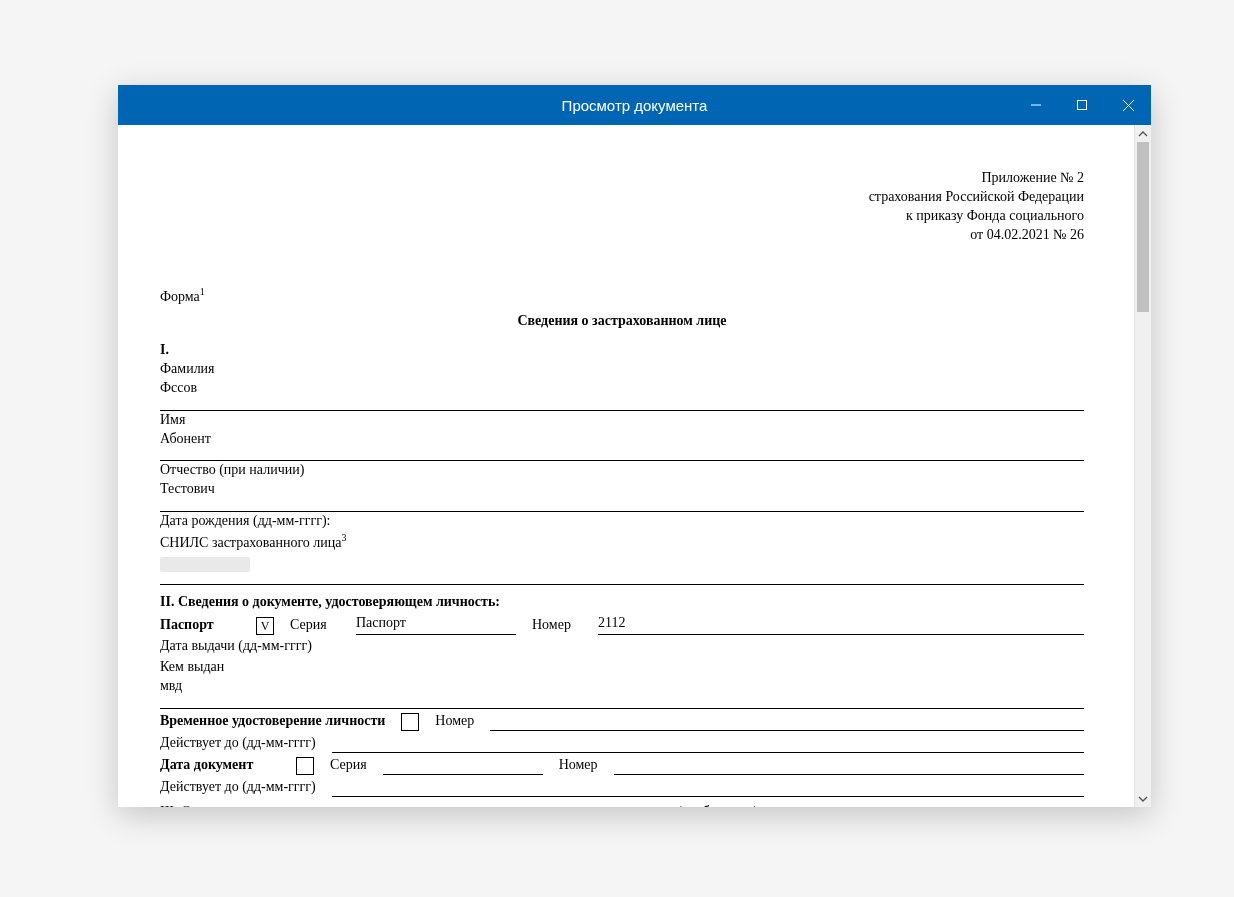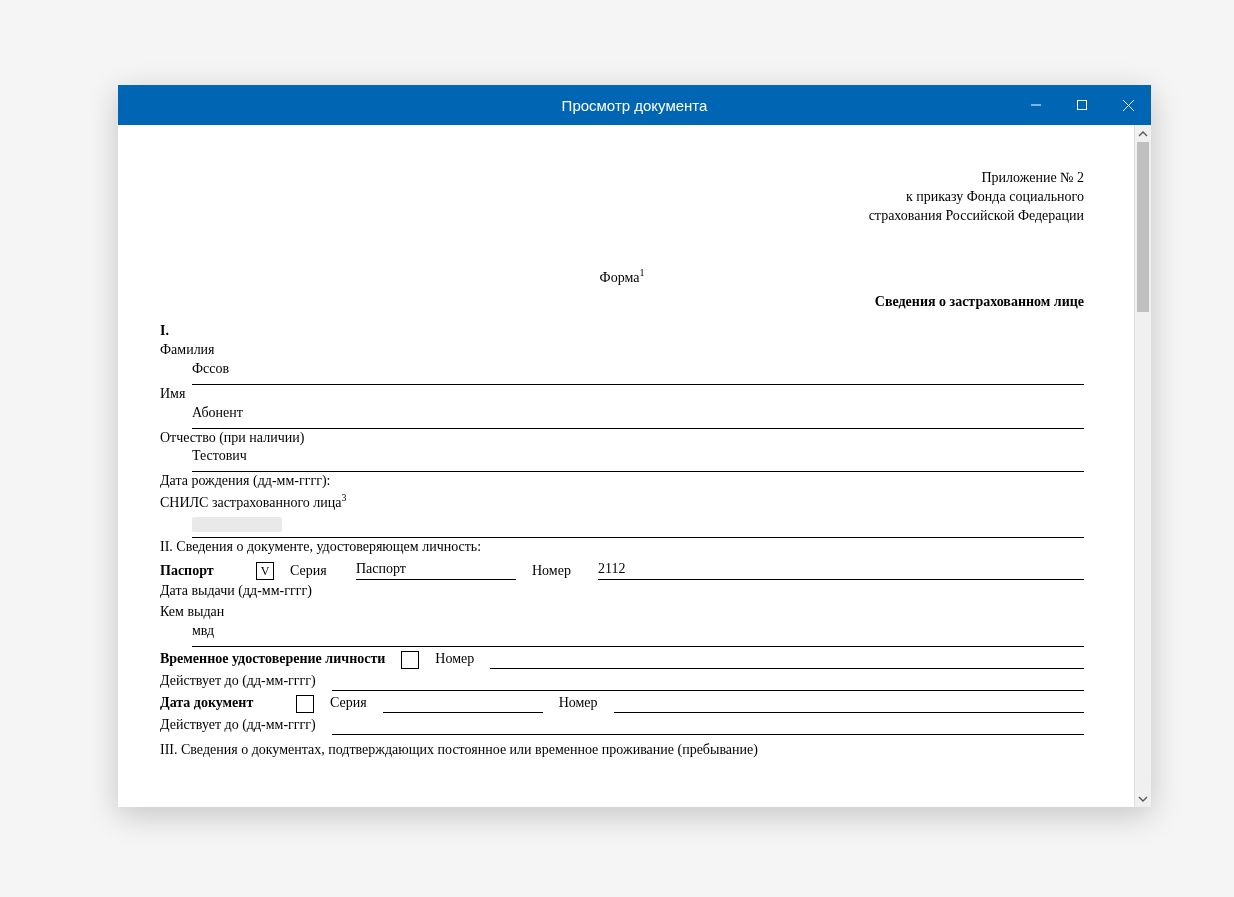--- a/index.html
+++ b/index.html
@@ -68,35 +68,34 @@
       padding: 30px 30px 10px 30px;
       font-family: "Times New Roman", serif;
       font-size: 14px;
       color: #000;
       line-height: 1.35;
     }
     .header-block {
       text-align: right;
       margin-bottom: 10px;
     }
-    .form-label { text-align: center; margin-bottom: 6px; margin-top: 40px; }
+    .form-label { text-align: left; margin-bottom: 6px; margin-top: 40px; }
     .doc-title {
-      text-align: right;
+      text-align: center;
       font-weight: bold;
       margin: 6px 0 10px;
     }
     .section-num { font-weight: bold; }
     .field-row { margin: 0; }
     .field-label { display: block; }
     .field-value {
       display: block;
       border-bottom: 1px solid #000;
       min-height: 18px;
-      padding-bottom: 5px;
-      margin-left: 32px;
+      padding-bottom: 12px;
     }
     .bold { font-weight: normal; }
     .masked {
       display: inline-block;
       background: #e9e9e9;
       color: transparent;
       width: 90px;
       height: 15px;
       border-radius: 2px;
       vertical-align: bottom;
@@ -145,21 +144,21 @@
     }
     .scroll-track { flex: 1; position: relative; }
     .scroll-thumb {
       position: absolute;
       top: 0;
       left: 2px;
       right: 2px;
       height: 170px;
       background: #c0c0c0;
     }
-    .section2-title { font-weight: normal; border-top: none; }
+    .section2-title { font-weight: bold; margin-top: 8px; border-top: none; }
     .plain-block { margin-top: 2px; }
   </style>
 </head>
 <body>
 
 <div class="window">
   <div class="titlebar">
     <span class="titlebar-title">Просмотр документа</span>
     <div class="window-controls">
       <div class="win-btn">
@@ -180,22 +179,23 @@
       </div>
     </div>
   </div>
 
   <div class="content-area">
     <div class="doc-viewport">
       <div class="doc-page">
 
         <div class="header-block">
           <div>Приложение № 2</div>
+          <div>страхования Российской Федерации</div>
           <div>к приказу Фонда социального</div>
-          <div>страхования Российской Федерации</div>
+          <div>от 04.02.2021 № 26</div>
         </div>
         <div class="form-label">
           <span>Форма</span><span class="sup">1</span>
         </div>
 
         <div class="doc-title">Сведения о застрахованном лице</div>
 
         <div class="section-num">I.</div>
 
         <div class="field-row">

